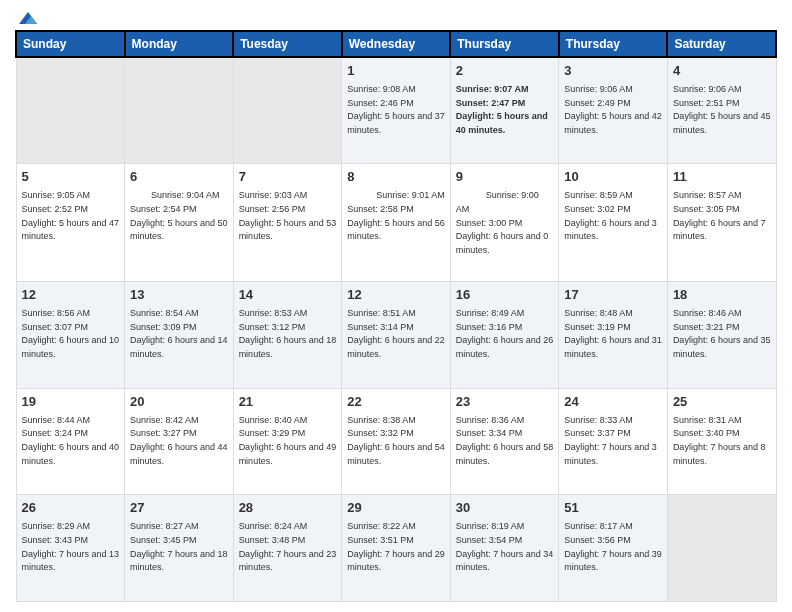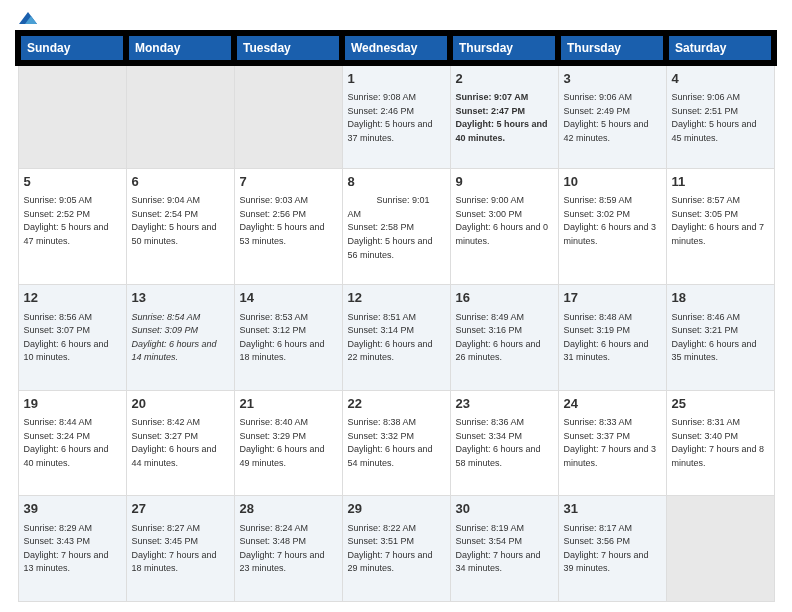--- a/index.html
+++ b/index.html
@@ -46,21 +46,21 @@
       flex: 1;
       table-layout: fixed;
     }
     .calendar-table thead th {
       background-color: #1a5fad;
       color: #fff;
       text-align: left;
       padding: 5px 6px;
       font-size: 12px;
       font-weight: bold;
-      border: 6px solid #000000;
+      border: 2px solid #000000;
     }
     .calendar-table tbody td {
       vertical-align: top;
       padding: 4px 5px;
       font-size: 9.5px;
       color: #333;
       border: 1px solid #ddd;
       height: 88px;
       line-height: 1.4;
     }
@@ -133,44 +133,44 @@
 Sunset: 2:49 PM
 Daylight: 5 hours and 42 minutes.</span></td>
           <td><span class="day-num">4</span><span class="day-details" style="white-space: pre-line;">Sunrise: 9:06 AM
 Sunset: 2:51 PM
 Daylight: 5 hours and 45 minutes.</span></td>
         </tr>
         <tr>
           <td><span class="day-num">5</span><span class="day-details" style="white-space: pre-line;">Sunrise: 9:05 AM
 Sunset: 2:52 PM
 Daylight: 5 hours and 47 minutes.</span></td>
-          <td><span class="day-num">6</span><span class="day-details" style="white-space: pre-line;">Sunrise: 9:04 AM
+          <td><span class="day-num">6</span><span class="day-details" style="white-space: pre-line; margin-left: 21px;">Sunrise: 9:04 AM
 Sunset: 2:54 PM
 Daylight: 5 hours and 50 minutes.</span></td>
           <td><span class="day-num">7</span><span class="day-details" style="white-space: pre-line;">Sunrise: 9:03 AM
 Sunset: 2:56 PM
 Daylight: 5 hours and 53 minutes.</span></td>
           <td><span class="day-num">8</span><span class="day-details" style="white-space: pre-line; margin-left: 29px;">Sunrise: 9:01 AM
 Sunset: 2:58 PM
 Daylight: 5 hours and 56 minutes.</span></td>
-          <td><span class="day-num">9</span><span class="day-details" style="white-space: pre-line;">Sunrise: 9:00 AM
+          <td><span class="day-num">9</span><span class="day-details" style="white-space: pre-line; margin-left: 30px;">Sunrise: 9:00 AM
 Sunset: 3:00 PM
 Daylight: 6 hours and 0 minutes.</span></td>
           <td><span class="day-num">10</span><span class="day-details" style="white-space: pre-line;">Sunrise: 8:59 AM
 Sunset: 3:02 PM
 Daylight: 6 hours and 3 minutes.</span></td>
           <td><span class="day-num">11</span><span class="day-details" style="white-space: pre-line; margin-top: 7px;">Sunrise: 8:57 AM
 Sunset: 3:05 PM
 Daylight: 6 hours and 7 minutes.</span></td>
         </tr>
         <tr>
           <td><span class="day-num">12</span><span class="day-details" style="white-space: pre-line;">Sunrise: 8:56 AM
 Sunset: 3:07 PM
 Daylight: 6 hours and 10 minutes.</span></td>
-          <td><span class="day-num">13</span><span class="day-details" style="white-space: pre-line; font-style: italic;">Sunrise: 8:54 AM
+          <td><span class="day-num">13</span><span class="day-details" style="white-space: pre-line;">Sunrise: 8:54 AM
 Sunset: 3:09 PM
 Daylight: 6 hours and 14 minutes.</span></td>
           <td><span class="day-num">14</span><span class="day-details" style="white-space: pre-line;">Sunrise: 8:53 AM
 Sunset: 3:12 PM
 Daylight: 6 hours and 18 minutes.</span></td>
           <td><span class="day-num">12</span><span class="day-details" style="white-space: pre-line; margin-top: 36px;">Sunrise: 8:51 AM
 Sunset: 3:14 PM
 Daylight: 6 hours and 22 minutes.</span></td>
           <td><span class="day-num">16</span><span class="day-details" style="white-space: pre-line; text-align: right;">Sunrise: 8:49 AM
 Sunset: 3:16 PM
@@ -199,35 +199,35 @@
 Sunset: 3:34 PM
 Daylight: 6 hours and 58 minutes.</span></td>
           <td><span class="day-num">24</span><span class="day-details" style="white-space: pre-line;">Sunrise: 8:33 AM
 Sunset: 3:37 PM
 Daylight: 7 hours and 3 minutes.</span></td>
           <td><span class="day-num">25</span><span class="day-details" style="white-space: pre-line;">Sunrise: 8:31 AM
 Sunset: 3:40 PM
 Daylight: 7 hours and 8 minutes.</span></td>
         </tr>
         <tr>
-          <td><span class="day-num">39</span><span class="day-details" style="white-space: pre-line;">Sunrise: 8:29 AM
+          <td><span class="day-num">26</span><span class="day-details" style="white-space: pre-line;">Sunrise: 8:29 AM
 Sunset: 3:43 PM
 Daylight: 7 hours and 13 minutes.</span></td>
           <td><span class="day-num">27</span><span class="day-details" style="white-space: pre-line;">Sunrise: 8:27 AM
 Sunset: 3:45 PM
 Daylight: 7 hours and 18 minutes.</span></td>
           <td><span class="day-num">28</span><span class="day-details" style="white-space: pre-line; text-align: center;">Sunrise: 8:24 AM
 Sunset: 3:48 PM
 Daylight: 7 hours and 23 minutes.</span></td>
           <td><span class="day-num">29</span><span class="day-details" style="white-space: pre-line;">Sunrise: 8:22 AM
 Sunset: 3:51 PM
 Daylight: 7 hours and 29 minutes.</span></td>
           <td><span class="day-num">30</span><span class="day-details" style="white-space: pre-line;">Sunrise: 8:19 AM
 Sunset: 3:54 PM
 Daylight: 7 hours and 34 minutes.</span></td>
-          <td><span class="day-num">31</span><span class="day-details" style="white-space: pre-line;">Sunrise: 8:17 AM
+          <td><span class="day-num">51</span><span class="day-details" style="white-space: pre-line;">Sunrise: 8:17 AM
 Sunset: 3:56 PM
 Daylight: 7 hours and 39 minutes.</span></td>
           <td class="empty-cell"></td>
         </tr>
       </tbody>
   </table>
 </div>
 
 </body></html>

